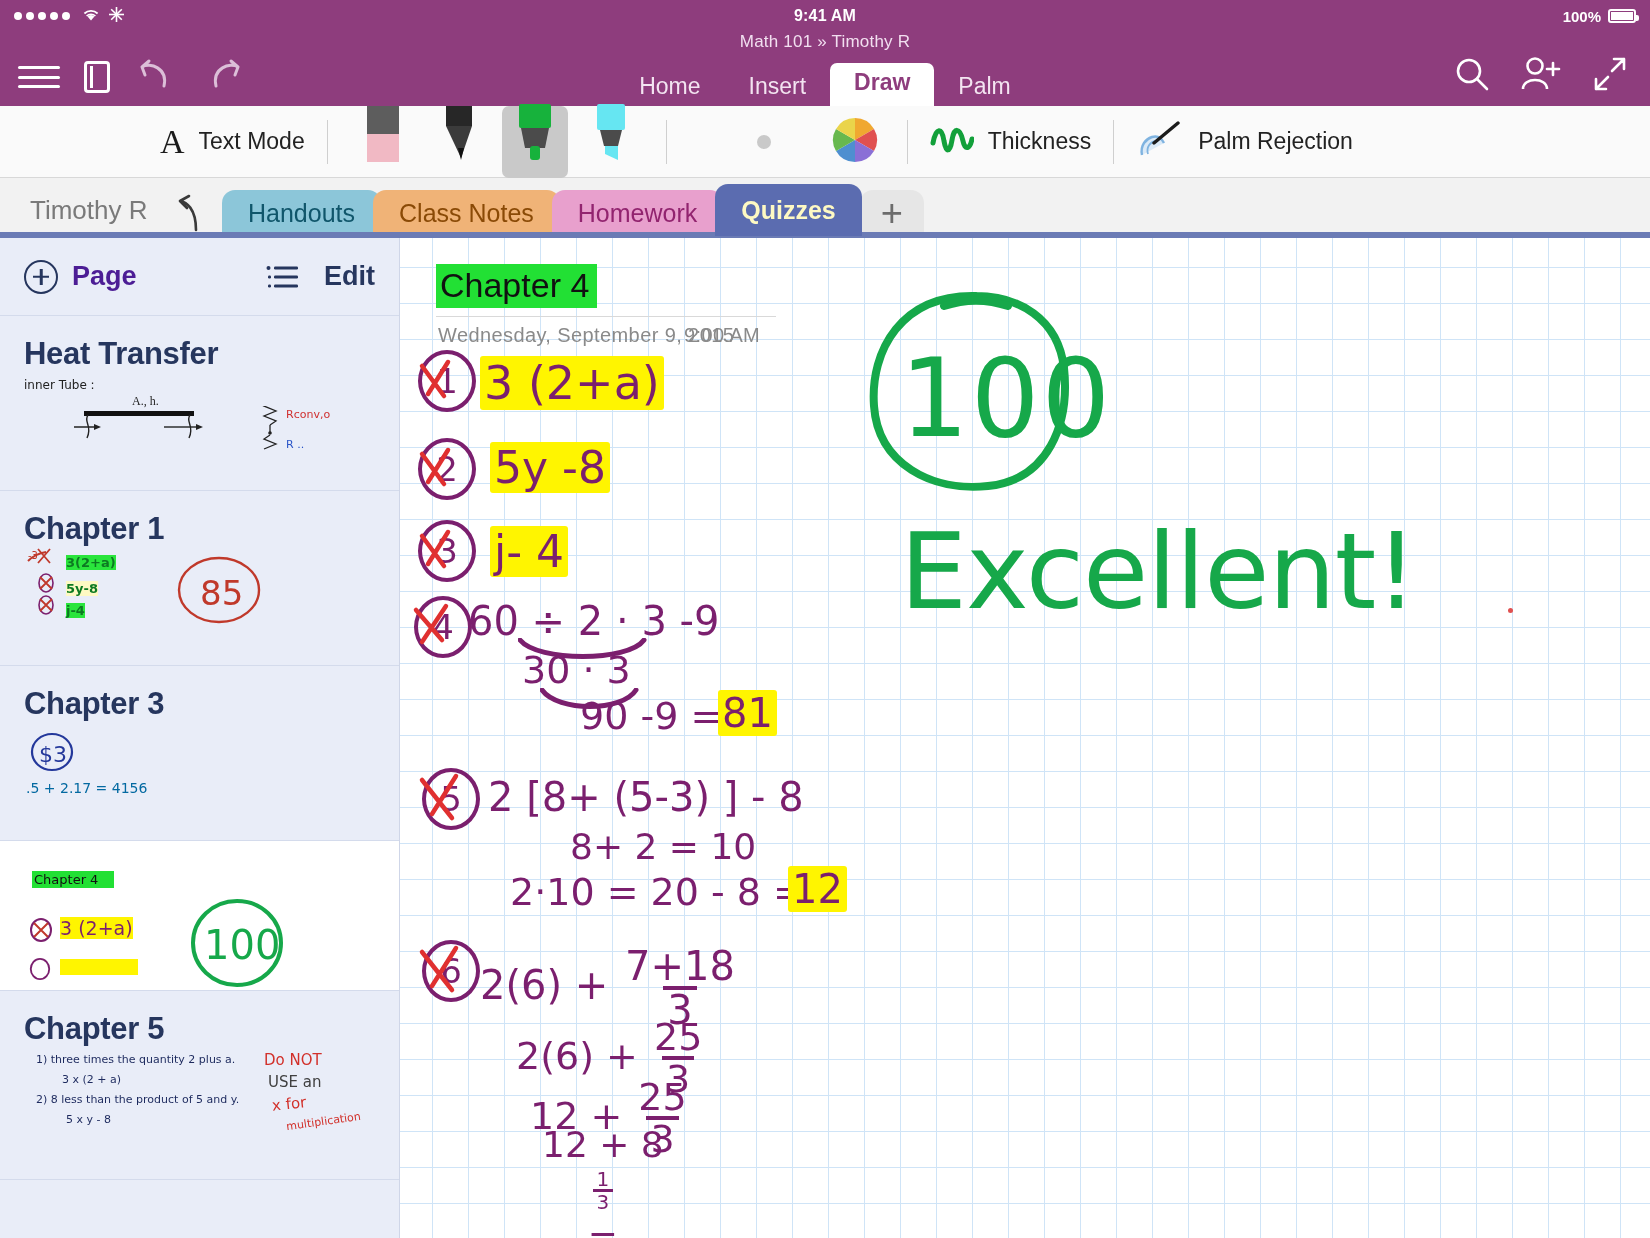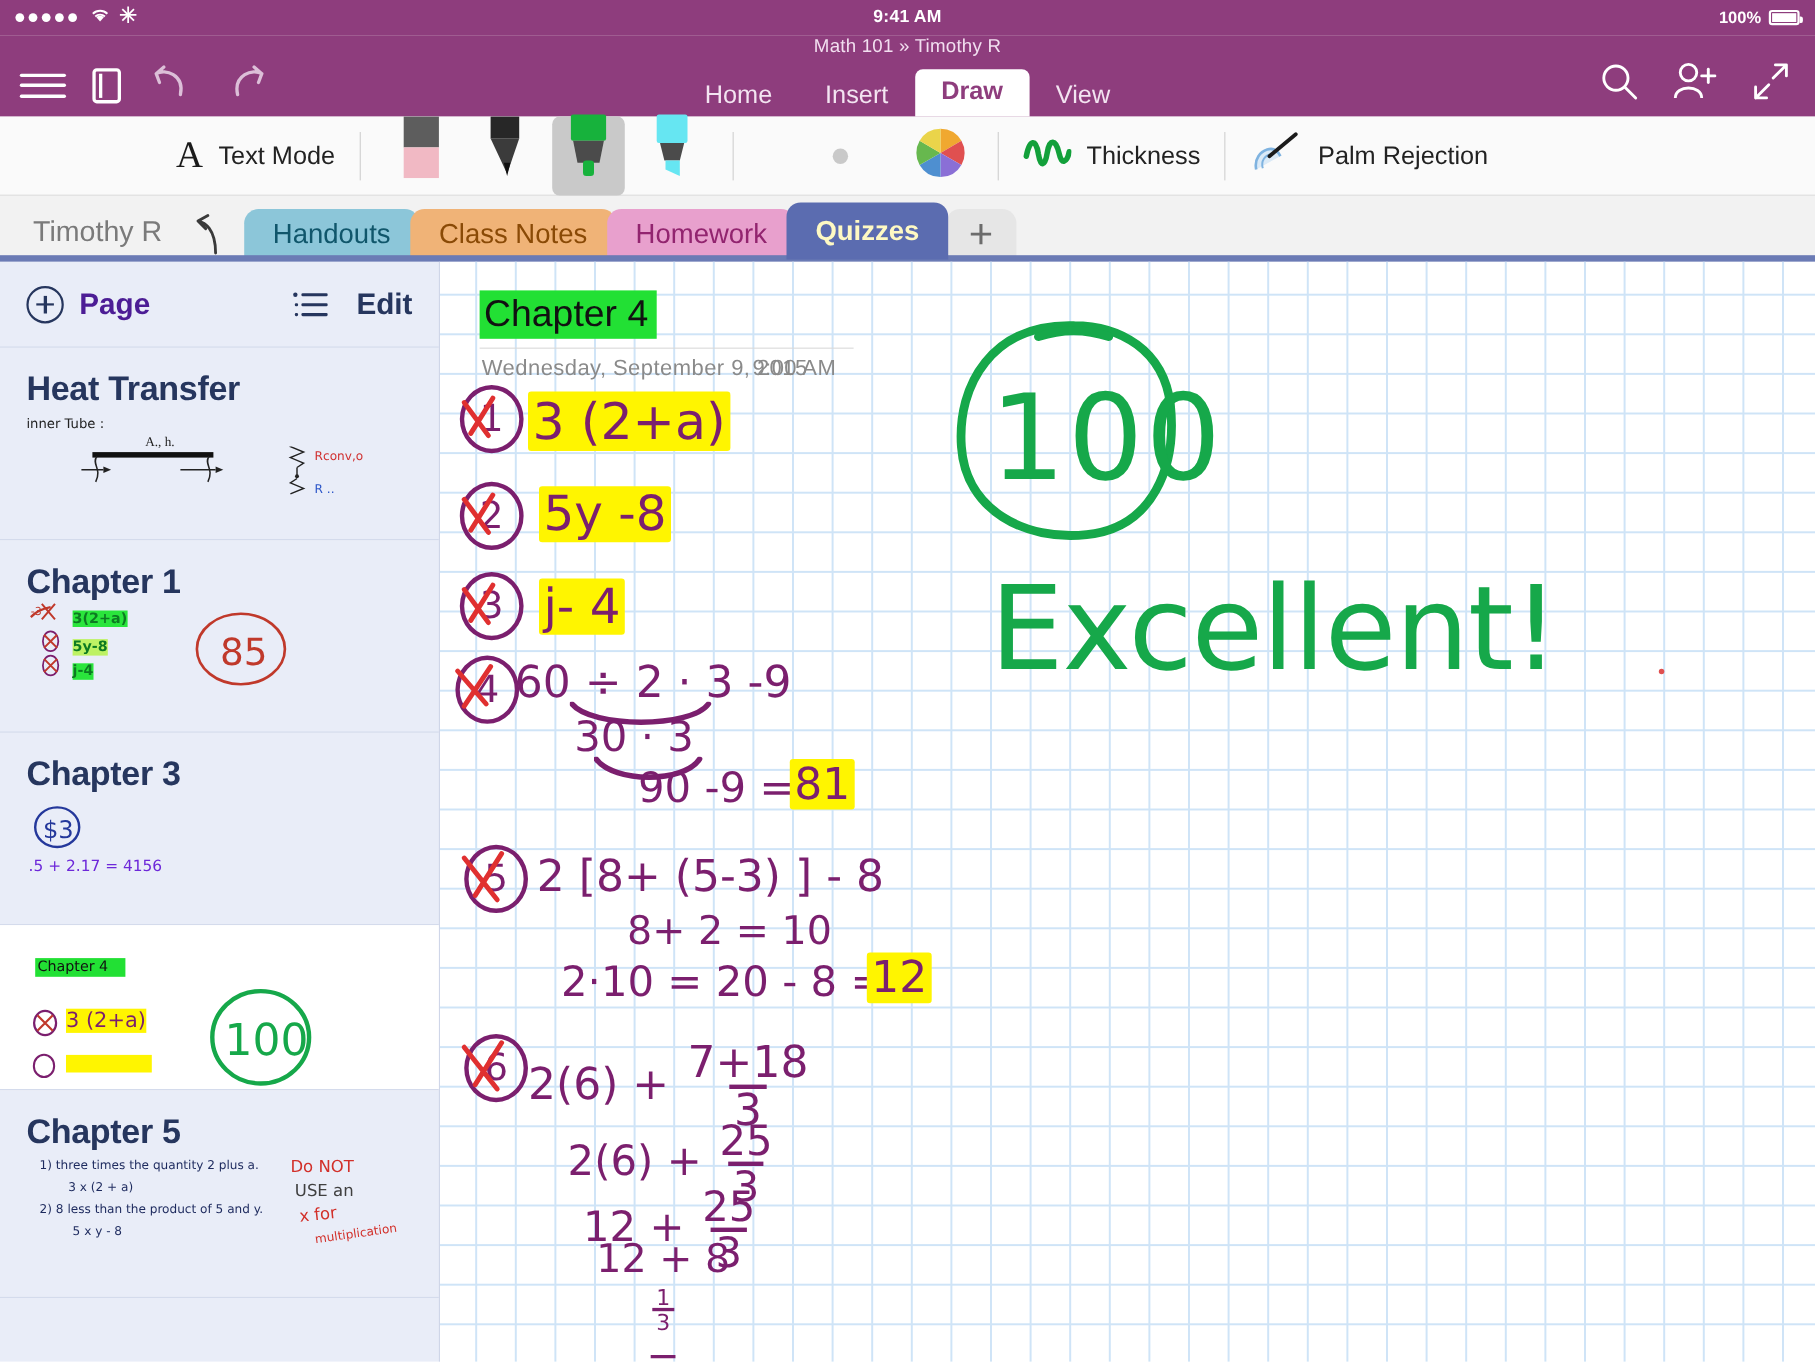--- a/index.html
+++ b/index.html
@@ -251,21 +251,21 @@
             <path d="M20 15 L32 3 M32 3 L22 3 M32 3 L32 13" stroke="#fff" stroke-width="2.6" fill="none" stroke-linecap="round"></path>
             <path d="M16 21 L4 33 M4 33 L14 33 M4 33 L4 23" stroke="#fff" stroke-width="2.6" fill="none" stroke-linecap="round"></path>
           </svg>
       </span>
     </div>
 
     <div class="tabs-nav">
       <div class="nav-tab">Home</div>
       <div class="nav-tab">Insert</div>
       <div class="nav-tab active">Draw</div>
-      <div class="nav-tab">View</div>
+      <div class="nav-tab">Palm</div>
     </div>
   </div>
 
   <div class="drawbar">
 
     <div class="textmode">
       <span class="glyphA">A</span>
       <span class="lbl">Text Mode</span>
     </div>
 
@@ -432,21 +432,21 @@
         </svg>
         <div class="ink" style="left:262px;top:32px;font-size:11px;color:#d03030;font-family:'DejaVu Sans',sans-serif;">Rconv,o</div>
         <div class="ink" style="left:262px;top:62px;font-size:11px;color:#2b55c8;font-family:'DejaVu Sans',sans-serif;">R ..</div>
       </div>
     </div>
 
     <div class="thumb">
       <div class="thumb-title">Chapter 1</div>
       <div class="thumb-body">
         <div class="ink" style="left:42px;top:4px;font-size:13px;color:#0d7a22;background:#2ae53c;font-family:'DejaVu Sans',sans-serif;font-weight:bold;">3(2+a)</div>
-        <div class="ink" style="left:42px;top:30px;font-size:13px;color:#0d7a22;background:#bef264;font-family:'DejaVu Sans',sans-serif;font-weight:bold;">5y-8</div>
+        <div class="ink" style="left:42px;top:30px;font-size:13px;color:#0d7a22;background:#fef9c3;font-family:'DejaVu Sans',sans-serif;font-weight:bold;">5y-8</div>
         <div class="ink" style="left:42px;top:52px;font-size:13px;color:#0d7a22;background:#2ae53c;font-family:'DejaVu Sans',sans-serif;font-weight:bold;">j-4</div>
         <svg width="70" height="90" viewBox="0 0 70 90" style="position:absolute;left:0;top:-4px;">
           <path d="M4 14 C10 8 16 6 22 5" stroke="#c0392b" stroke-width="2" fill="none"></path>
           <text x="4" y="12" font-size="10" fill="#c0392b" font-family="DejaVu Sans">-3</text>
           <path d="M14 2 L26 16 M26 2 L14 16" stroke="#c0392b" stroke-width="1.8"></path>
           <ellipse cx="22" cy="36" rx="7" ry="9" stroke="#7b1f6e" stroke-width="1.6" fill="none"></ellipse>
           <path d="M16 30 L28 42 M28 30 L16 42" stroke="#c0392b" stroke-width="1.8"></path>
           <ellipse cx="22" cy="58" rx="7" ry="9" stroke="#7b1f6e" stroke-width="1.6" fill="none"></ellipse>
           <path d="M16 52 L28 64 M28 52 L16 64" stroke="#c0392b" stroke-width="1.8"></path>
         </svg>
@@ -457,21 +457,21 @@
       </div>
     </div>
 
     <div class="thumb">
       <div class="thumb-title">Chapter 3</div>
       <div class="thumb-body">
         <svg width="60" height="50" viewBox="0 0 60 50" style="position:absolute;left:2px;top:2px;">
           <ellipse cx="26" cy="24" rx="20" ry="18" stroke="#24389b" stroke-width="2.2" fill="none"></ellipse>
           <text x="13" y="34" font-size="22" fill="#24389b" font-family="DejaVu Sans">$3</text>
         </svg>
-        <div class="ink" style="left:2px;top:54px;font-size:14px;color:#6d28d9;font-family:'DejaVu Sans',sans-serif;">.5 + 2.17 = 4156</div>
+        <div class="ink" style="left:2px;top:54px;font-size:14px;color:#0369a1;font-family:'DejaVu Sans',sans-serif;">.5 + 2.17 = 4156</div>
       </div>
     </div>
 
     <div class="thumb sel" style="height:150px;">
       <div class="thumb-body" style="height:130px;margin-top:10px;">
         <div class="ink" style="left:8px;top:0px;font-size:13px;color:#111;background:#22e034;font-family:'DejaVu Sans',sans-serif;padding:1px 16px 1px 2px;">Chapter 4</div>
         <svg width="26" height="26" viewBox="0 0 26 26" style="position:absolute;left:4px;top:46px;">
           <ellipse cx="13" cy="13" rx="10" ry="11" stroke="#7b1f6e" stroke-width="2" fill="none"></ellipse>
           <path d="M6 6 L20 20 M20 6 L6 20" stroke="#c0392b" stroke-width="2"></path>
         </svg>

